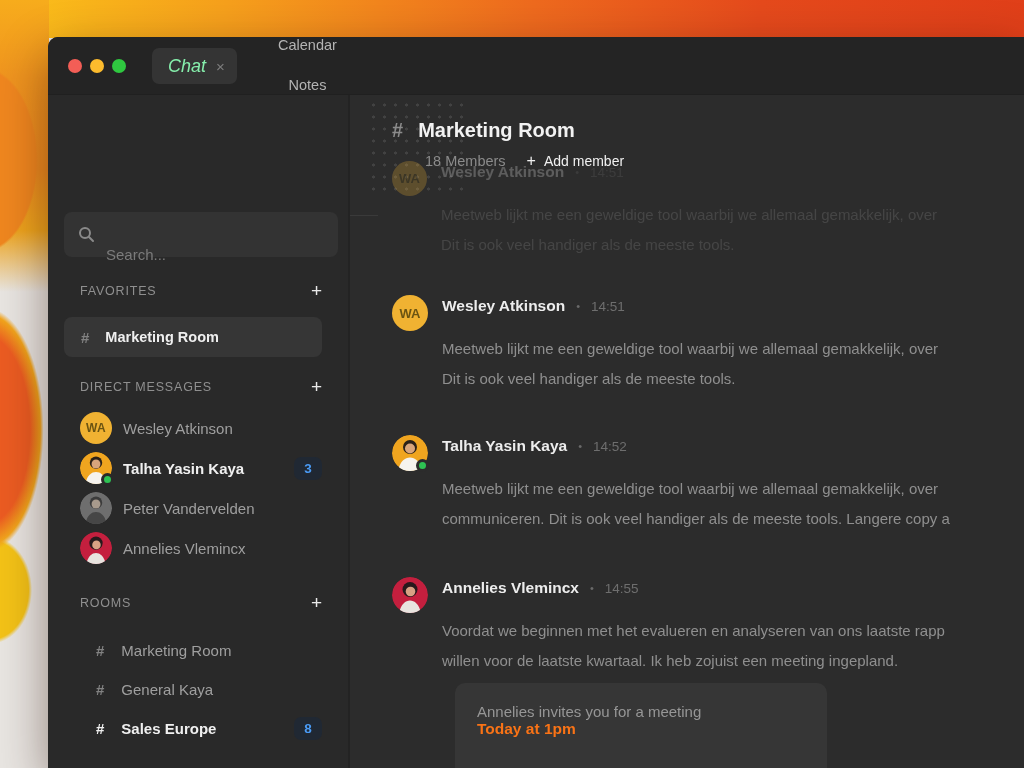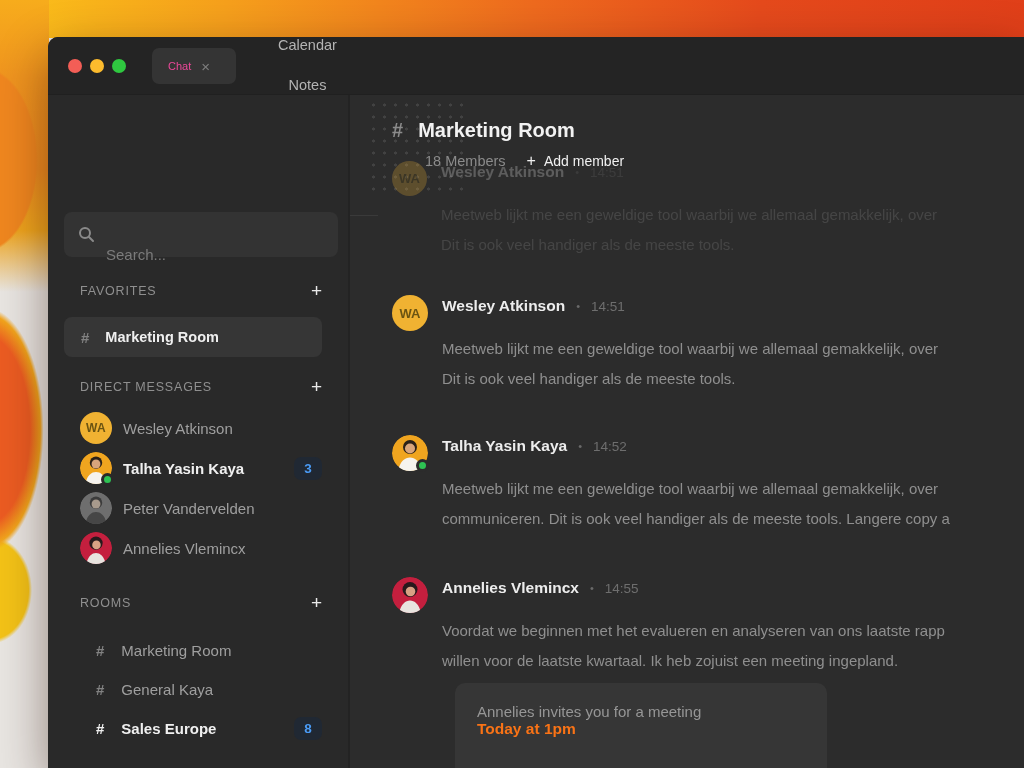--- a/index.html
+++ b/index.html
@@ -35,21 +35,21 @@
     display:flex; align-items:center; position:relative;
   }
   .lights { position:absolute; left:20px; top:22px; display:flex; gap:8px; }
   .light { width:14px; height:14px; border-radius:50%; }
   .light.red{ background:#f35e56; } .light.yellow{ background:#fcbb2d; } .light.green{ background:#2fc840; }
   .tab-active {
     position:absolute; left:104px; top:11px; height:36px; min-width:84px;
     background:#343434; border-radius:7px; display:flex; align-items:center;
     padding:0 12px 0 16px; gap:10px;
   }
-  .tab-active .tab-label { color:#ec4899; font-size:11px; }
+  .tab-active .tab-label { color:#86efac; font-size:18px;font-style:italic; }
   .tab-active .tab-close { color:#7e7e7e; font-size:15px; cursor:default; }
   .tab-row { position:absolute; left:208px; top:0; height:58px; display:flex; align-items:center; gap:24px;flex-direction:column; }
   .tab-item { color:#b4b4b4; font-size:14.5px; white-space:nowrap; }
   
   .app-body { flex:1; display:flex; min-height:0; }
   .sidebar {
     width:302px; flex:0 0 302px; background:#292929; border-right:2px solid #232323;
     position:relative;
   }
   .main { flex:1; background:#2c2c2c; position:relative; overflow:hidden; }

